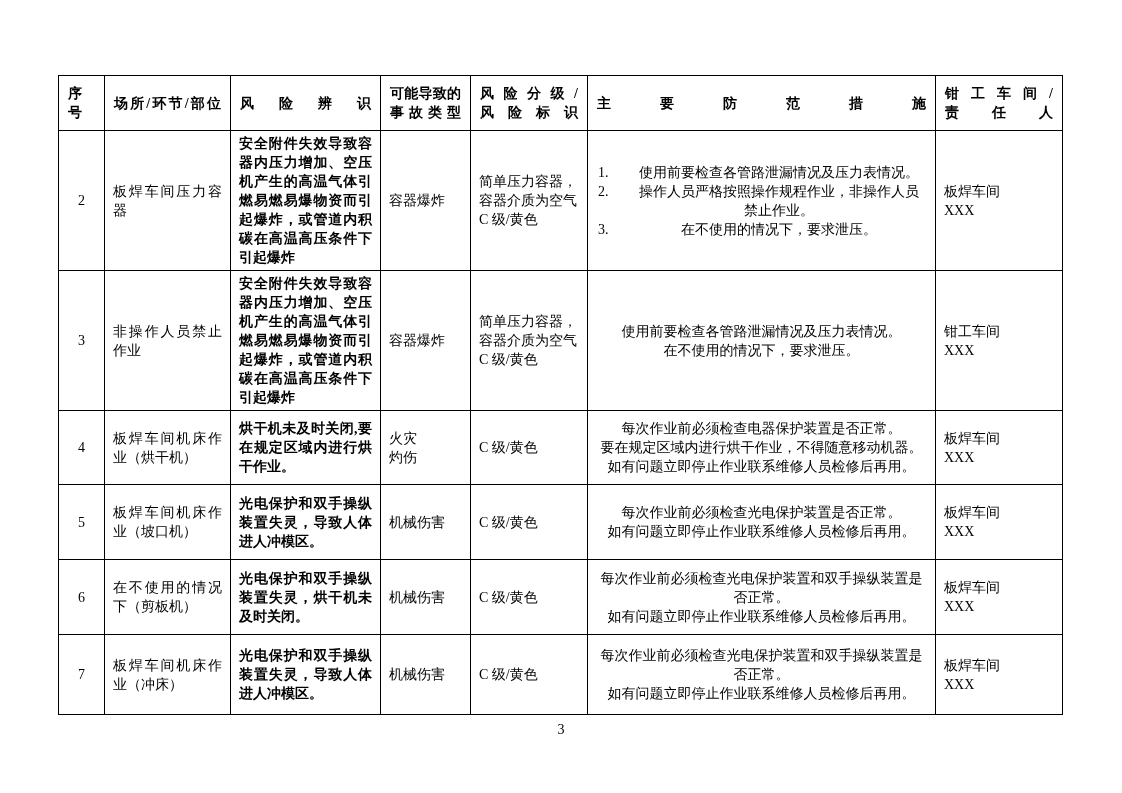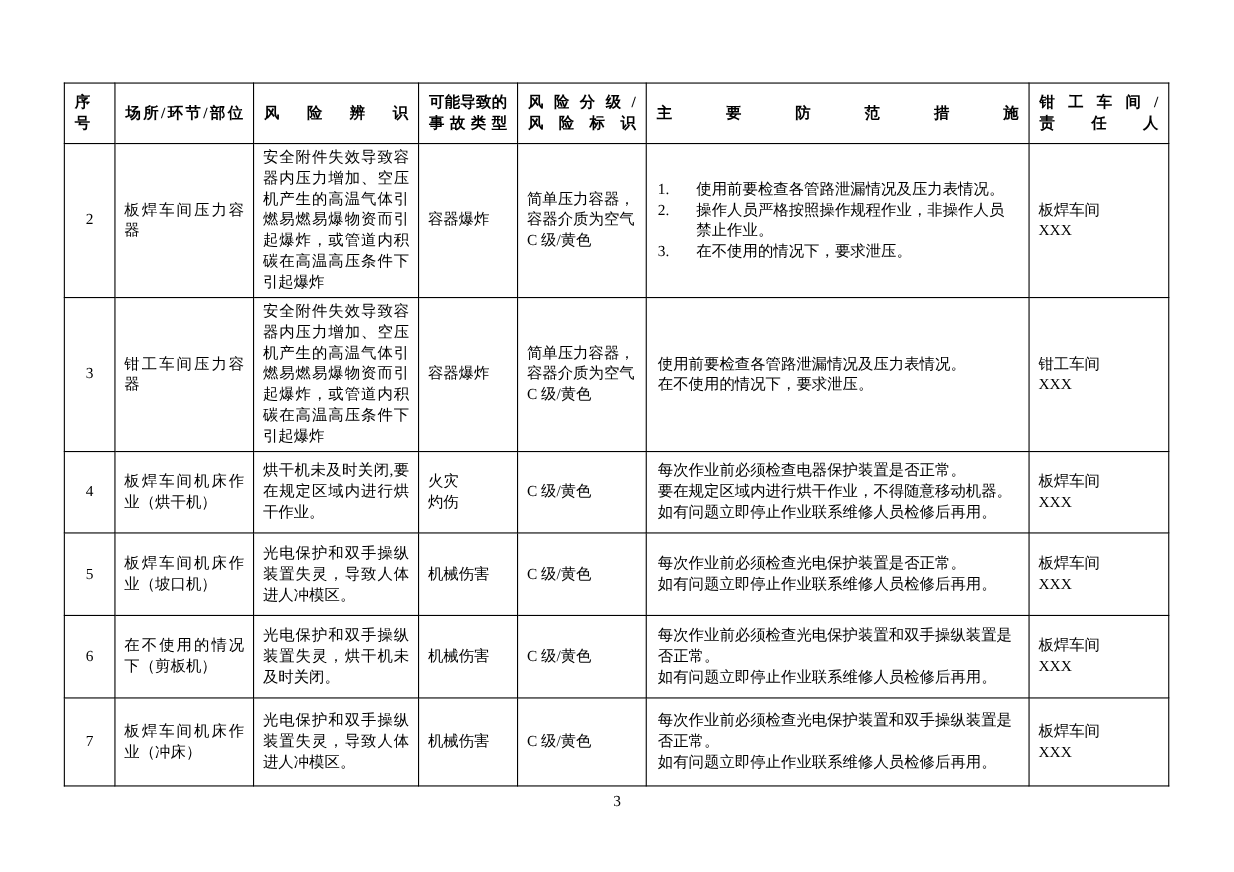--- a/index.html
+++ b/index.html
@@ -59,30 +59,31 @@
   td.c-no { text-align: center; padding: 3px 4px; }
   td.c-loc {
     text-align: justify;
     text-justify: inter-ideograph;
     margin-top: 48px;
   }
   td.c-risk {
     text-align: justify;
     text-justify: inter-ideograph;
     line-height: 19px;
+    font-weight: bold;
   }
   td.c-acc, td.c-level, td.c-resp {
     white-space: pre-line;
     text-align: left;
   }
   td.c-meas { padding: 3px 10px; text-align: left; }
   .m-item { display: flex; align-items: flex-start; }
   .m-num { flex: 0 0 35px; }
   .m-num:empty { display: none; }
-  .m-text { flex: 1 1 auto; min-width: 0; }
+  .m-text { flex: 1 1 auto; min-width: 0; text-align: center; }
   .page-number {
     position: absolute;
     left: 0;
     top: 722px;
     width: 1122px;
     text-align: center;
     font-size: 14px;
   }
 </style>
 </head>
@@ -136,21 +137,21 @@
           <span class="m-num">3.</span>
           <span class="m-text">在不使用的情况下，要求泄压。</span>
         </div>
       </td>
       <td class="c-resp">板焊车间
 XXX</td>
     </tr>
 
     <tr class="h-r1">
       <td class="c-no">3</td>
-      <td class="c-loc">钳工车间压力容器</td>
+      <td class="c-loc">非操作人员禁止作业</td>
       <td class="c-risk">安全附件失效导致容器内压力增加、空压机产生的高温气体引燃易燃易爆物资而引起爆炸，或管道内积碳在高温高压条件下引起爆炸</td>
       <td class="c-acc">容器爆炸</td>
       <td class="c-level">简单压力容器，
 容器介质为空气
 C 级/黄色</td>
       <td class="c-meas">
         <div class="m-item">
 
           <span class="m-text">使用前要检查各管路泄漏情况及压力表情况。</span>
         </div>

